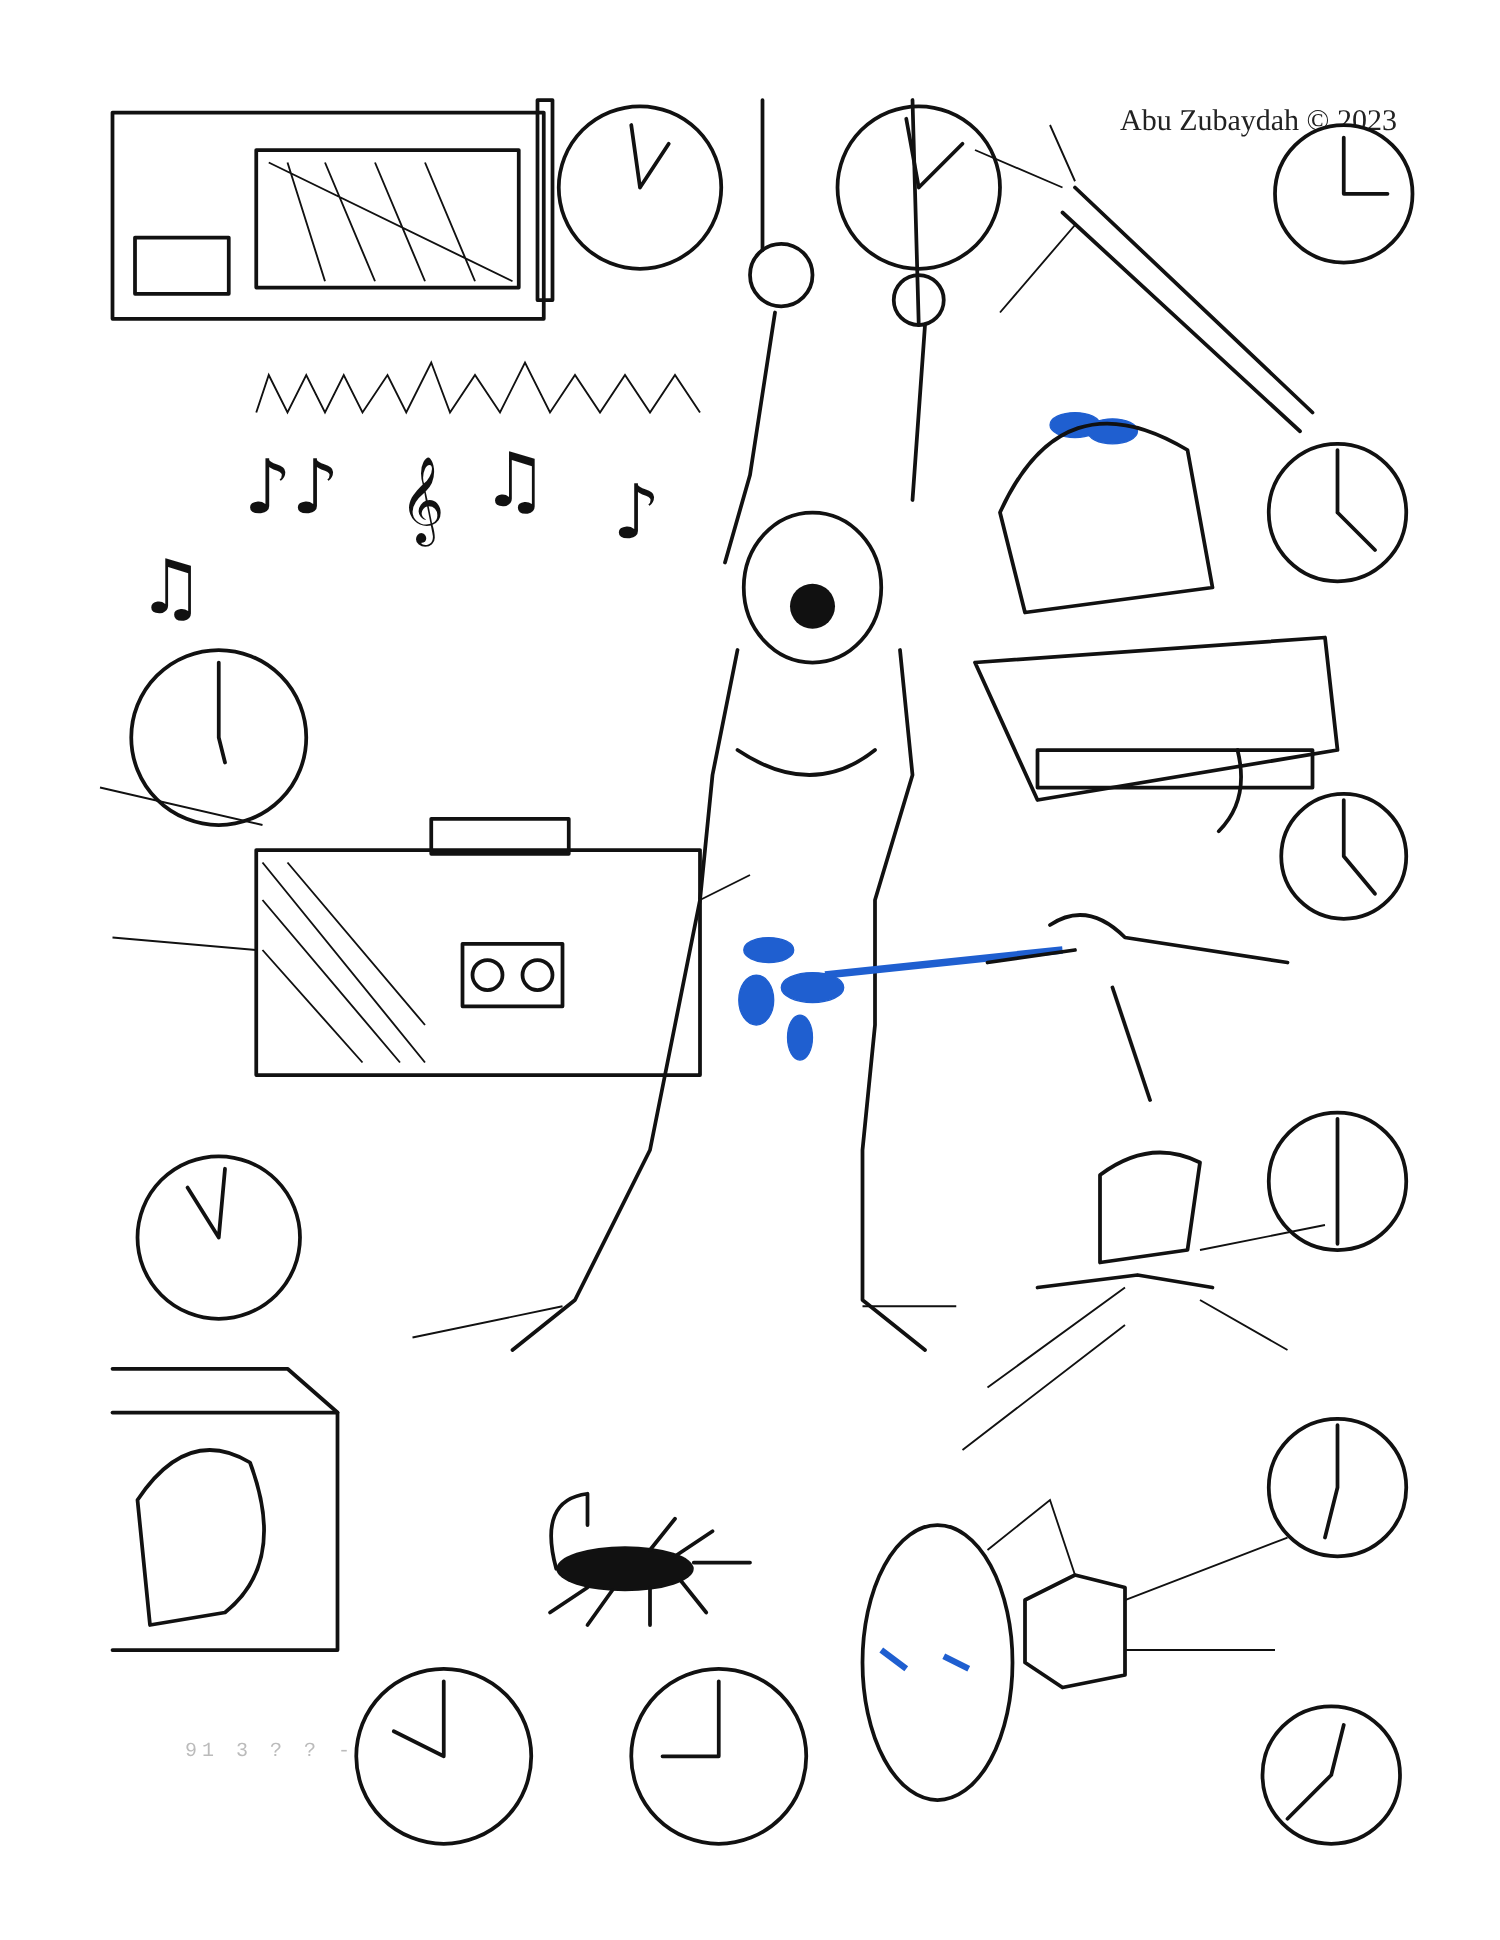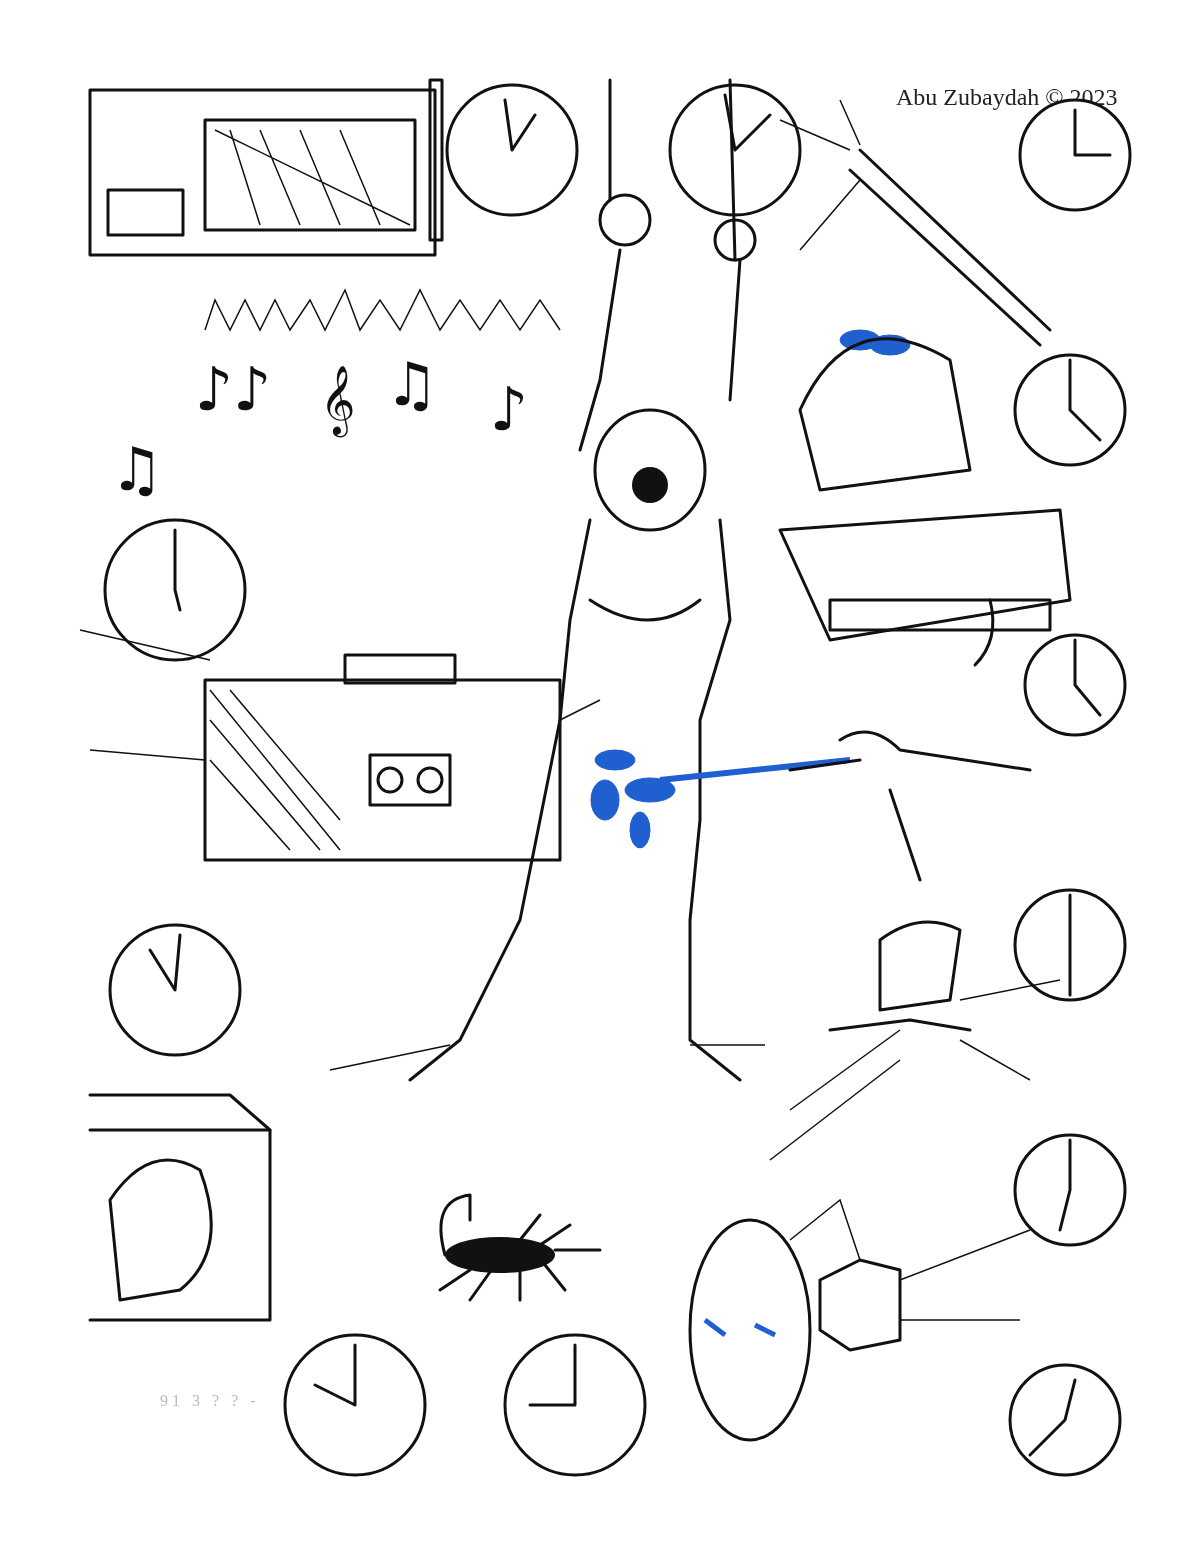--- a/index.html
+++ b/index.html
@@ -1,18 +1,18 @@
 <!DOCTYPE html>
 <html><head>
 <meta charset="utf-8">
 <style>
   html,body{margin:0;padding:0;background:#ffffff;}
   body{width:1200px;height:1552px;position:relative;overflow:hidden;font-family:"Liberation Serif",serif;}
   .caption{position:absolute;top:50px;left:896px;font-size:24px;color:#222;margin-top:34px;}
-  .faint{position:absolute;top:1392px;left:160px;font-size:16px;color:#bbb;letter-spacing:4px;font-family:Liberation Serif, serif;}
+  .faint{position:absolute;top:1392px;left:148px;font-size:16px;color:#bbb;letter-spacing:4px;font-family:Liberation Mono, monospace;}
   svg.art{position:absolute;left:0;top:0;}
   .ink{stroke:#111;fill:none;stroke-width:3;stroke-linecap:round;stroke-linejoin:round;}
   .thin{stroke:#111;fill:none;stroke-width:1.5;}
   .blue{fill:#1f5fd0;stroke:#1f5fd0;}
   .face{fill:#fff;stroke:#111;stroke-width:3;}
 </style>
 </head>
 <body>
 
 <div class="caption">Abu Zubaydah © 2023</div>

